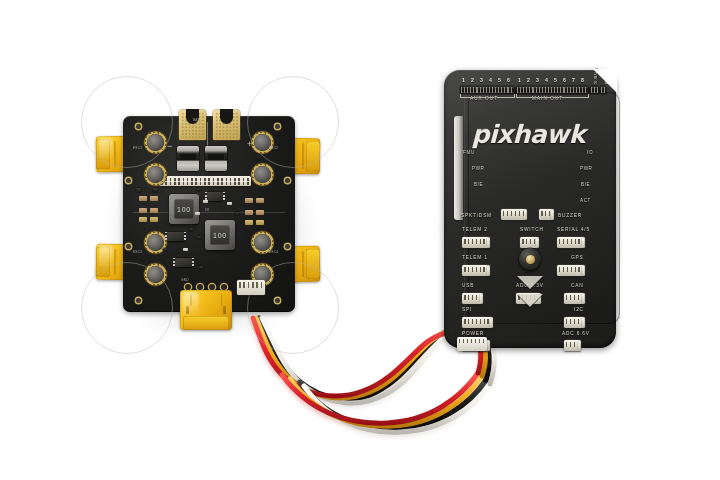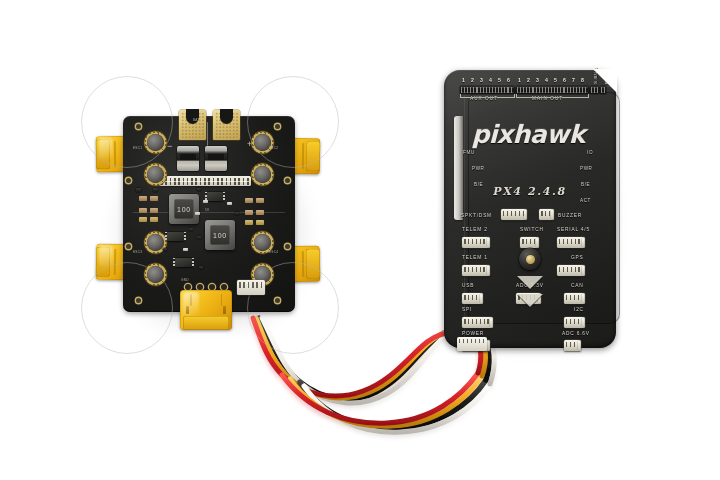--- a/index.html
+++ b/index.html
@@ -618,21 +618,20 @@
         </div>
 
       <div class="brkt" style="left:16px;top:24px;width:53px;"></div>
       <div class="brkt" style="left:72px;top:24px;width:71px;"></div>
       <div class="railcap" style="left:26px;top:27px;">AUX OUT</div>
       <div class="railcap" style="left:88px;top:27px;">MAIN OUT</div>
       <div class="vcap" style="left:150px;top:14px;">S.BUS</div>
       <div class="vcap" style="left:161px;top:14px;">RC IN</div>
 
       <div id="px-logo">pixhawk</div>
-      <div id="px-ver">PX4 2.4.8</div>
 
       <div class="ledlbl" style="left:19px;top:81px;">FMU</div>
       <div class="ledlbl" style="left:28px;top:97px;">PWR</div>
       <div class="ledlbl" style="left:30px;top:113px;">B/E</div>
       <div class="ledlbl" style="left:143px;top:81px;">IO</div>
       <div class="ledlbl" style="left:136px;top:97px;">PWR</div>
       <div class="ledlbl" style="left:137px;top:113px;">B/E</div>
       <div class="ledlbl" style="left:136px;top:129px;">ACT</div>
 
       <div class="portlbl" style="left:17px;top:144px;">SPKT/DSM</div>

